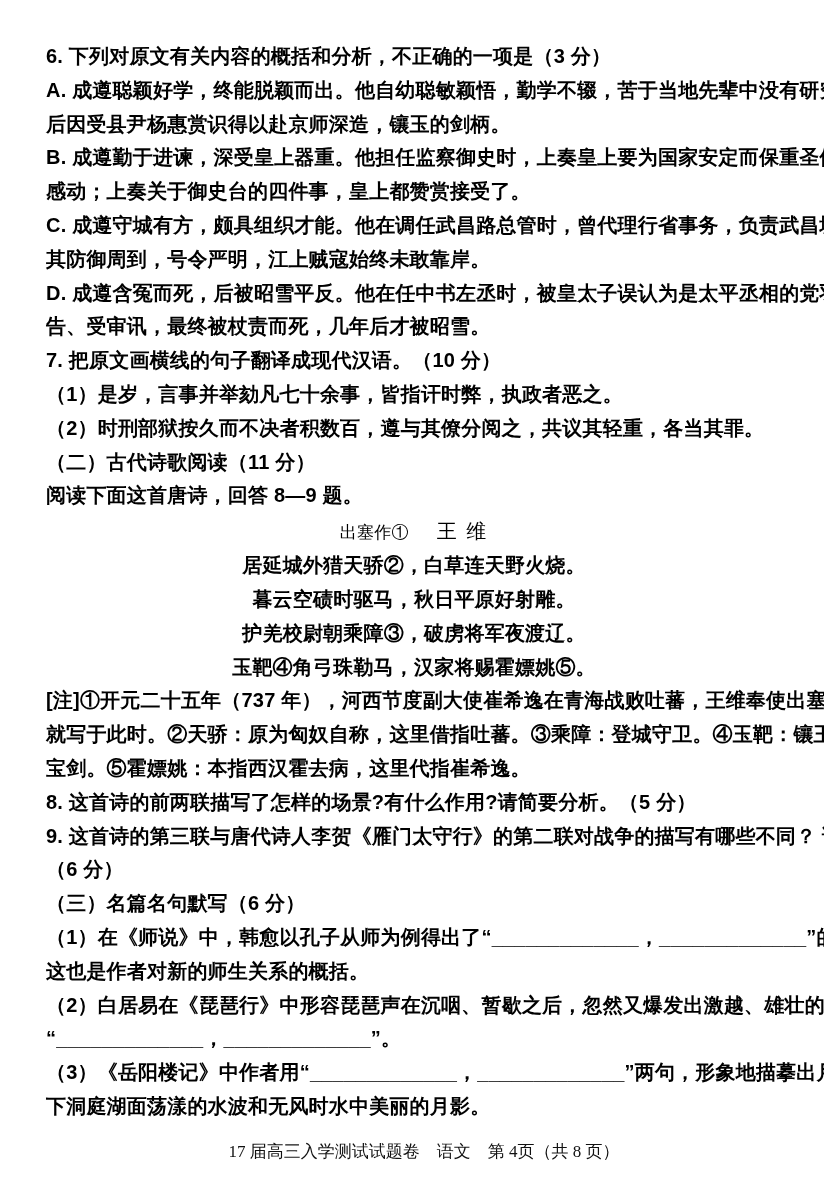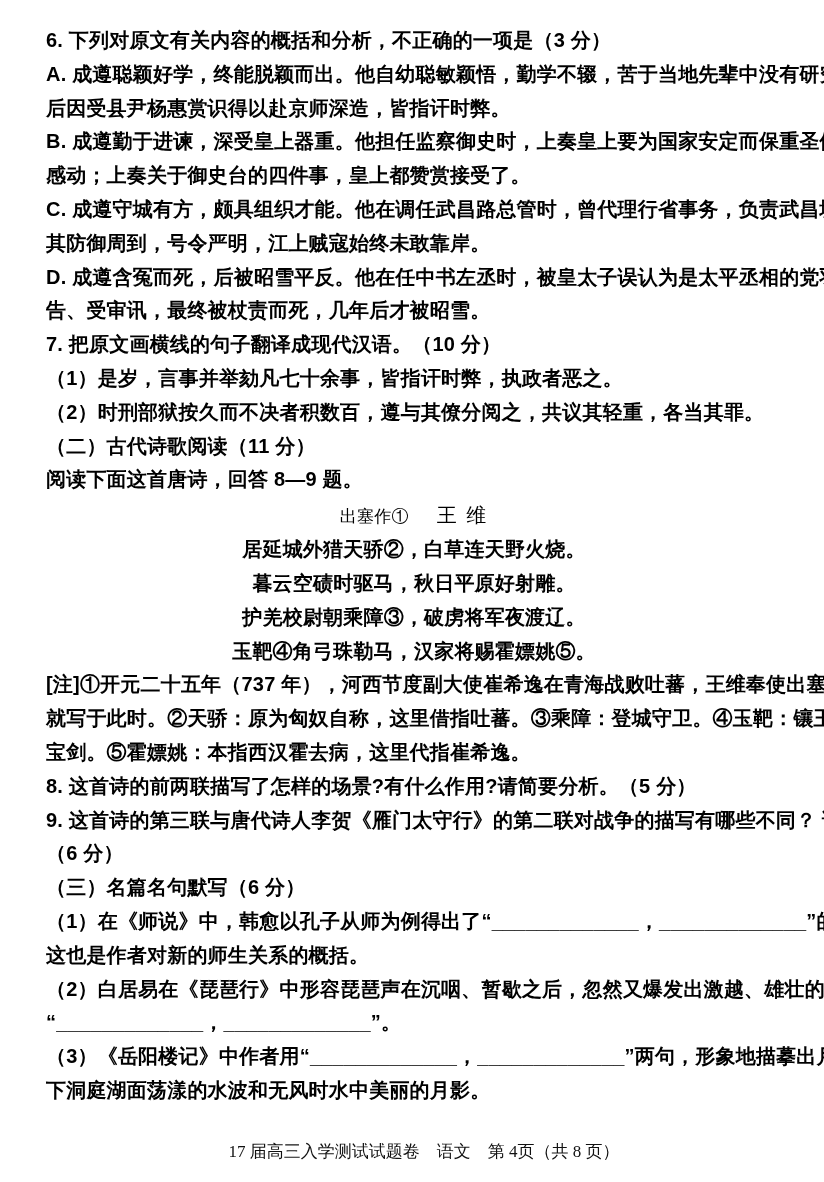--- a/index.html
+++ b/index.html
@@ -13,21 +13,21 @@
     height: 1182px;
     margin: 0 auto;
     background: #ffffff;
     overflow: hidden;
     font-family: "Liberation Sans", sans-serif;
     color: #000000;
   }
   .content {
     position: absolute;
     left: 46px;
-    top: 24px;
+    top: 40px;
     width: 736px;
   }
   .line {
     height: 33.8px;
     line-height: 33.8px;
     font-size: 20px;
     font-weight: 700;
     white-space: nowrap;
     letter-spacing: 0.2px;
   }
@@ -61,21 +61,21 @@
     color: #111111;
   }
 </style>
 </head>
 <body>
 
 <div class="page">
   <div class="content">
       <div class="line body">6. 下列对原文有关内容的概括和分析，不正确的一项是（3 分）</div>
       <div class="line body">A. 成遵聪颖好学，终能脱颖而出。他自幼聪敏颖悟，勤学不辍，苦于当地先辈中没有研究科举的人，</div>
-      <div class="line body">后因受县尹杨惠赏识得以赴京师深造，皆指讦时弊。</div>
+      <div class="line body">后因受县尹杨惠赏识得以赴京师深造，镶玉的剑柄。</div>
       <div class="line body">B. 成遵勤于进谏，深受皇上器重。他担任监察御史时，上奏皇上要为国家安定而保重圣体，皇上深受</div>
       <div class="line body">感动；上奏关于御史台的四件事，皇上都赞赏接受了。</div>
       <div class="line body">C. 成遵守城有方，颇具组织才能。他在调任武昌路总管时，曾代理行省事务，负责武昌城的防务，因</div>
       <div class="line body">其防御周到，号令严明，江上贼寇始终未敢靠岸。</div>
       <div class="line body">D. 成遵含冤而死，后被昭雪平反。他在任中书左丞时，被皇太子误认为是太平丞相的党羽，后遭人诬</div>
       <div class="line body">告、受审讯，最终被杖责而死，几年后才被昭雪。</div>
       <div class="line body">7. 把原文画横线的句子翻译成现代汉语。（10 分）</div>
       <div class="line body">（1）是岁，言事并举劾凡七十余事，皆指讦时弊，执政者恶之。</div>
       <div class="line body">（2）时刑部狱按久而不决者积数百，遵与其僚分阅之，共议其轻重，各当其罪。</div>
       <div class="line body">（二）古代诗歌阅读（11 分）</div>

